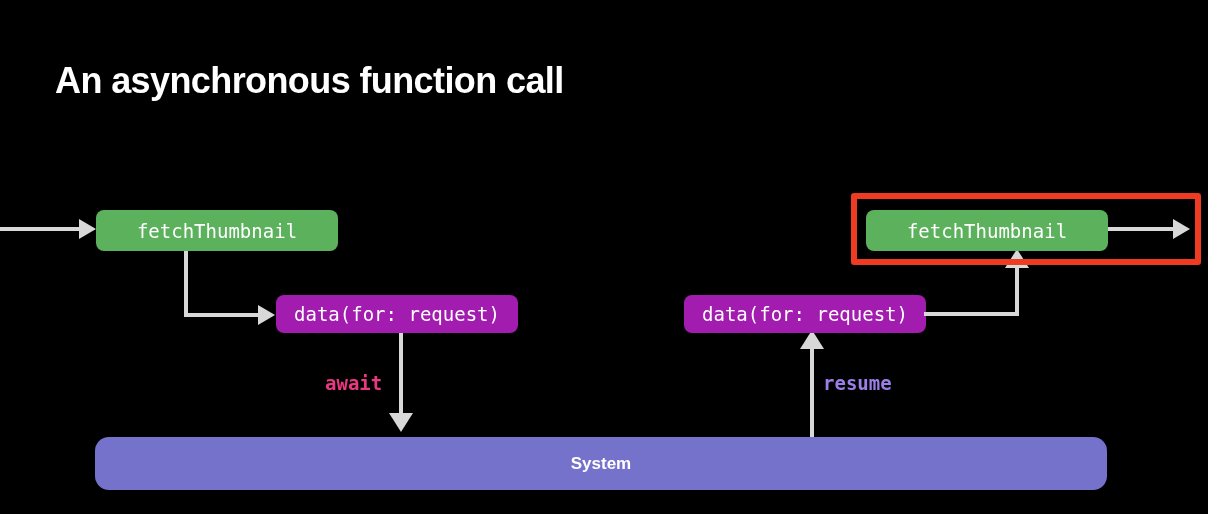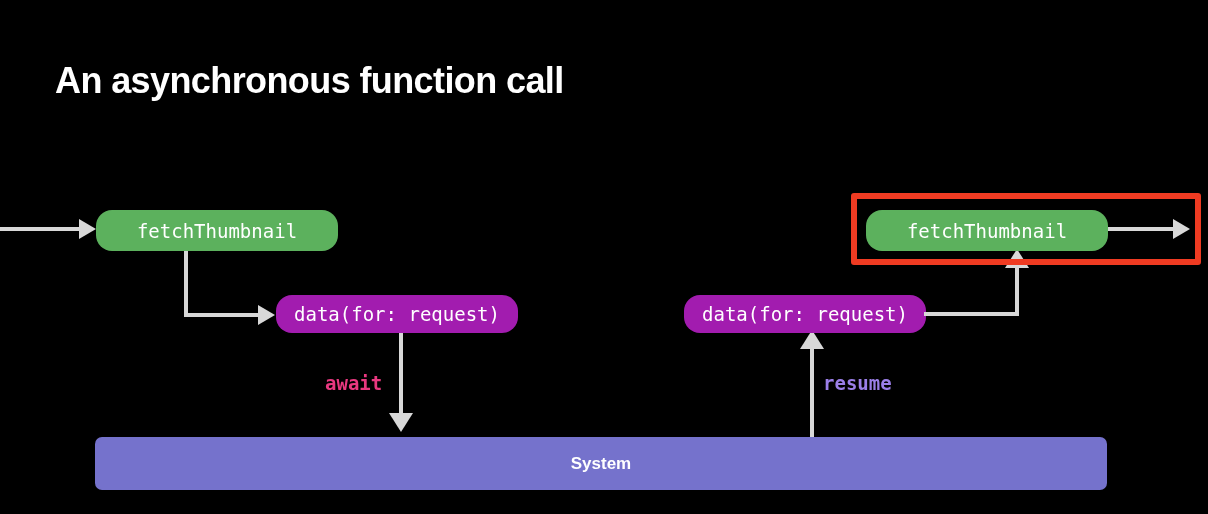--- a/index.html
+++ b/index.html
@@ -33,42 +33,42 @@
     margin-top: 44px;
   }
 
   
   .node {
     position: absolute;
     box-sizing: border-box;
     display: flex;
     align-items: center;
     justify-content: center;
-    border-radius: 16px;
+    border-radius: 8px;
     font-family: "DejaVu Sans Mono", "Liberation Mono", monospace;
     font-size: 19px;
     color: #ffffff;
     white-space: nowrap;
     letter-spacing: 0px;
   }
   .node.func {
     background: #5cb15d;
   }
   .node.call {
     background: #a21caf;
   }
 
   
   #system-bar {
     position: absolute;
     box-sizing: border-box;
     display: flex;
     align-items: center;
     justify-content: center;
-    border-radius: 7px;
+    border-radius: 14px;
     background: #7572cc;
     font-family: "Liberation Sans", sans-serif;
     font-size: 17px;
     font-weight: bold;
     color: #ffffff;
   }
 
   
   #highlight-box {
     position: absolute;

